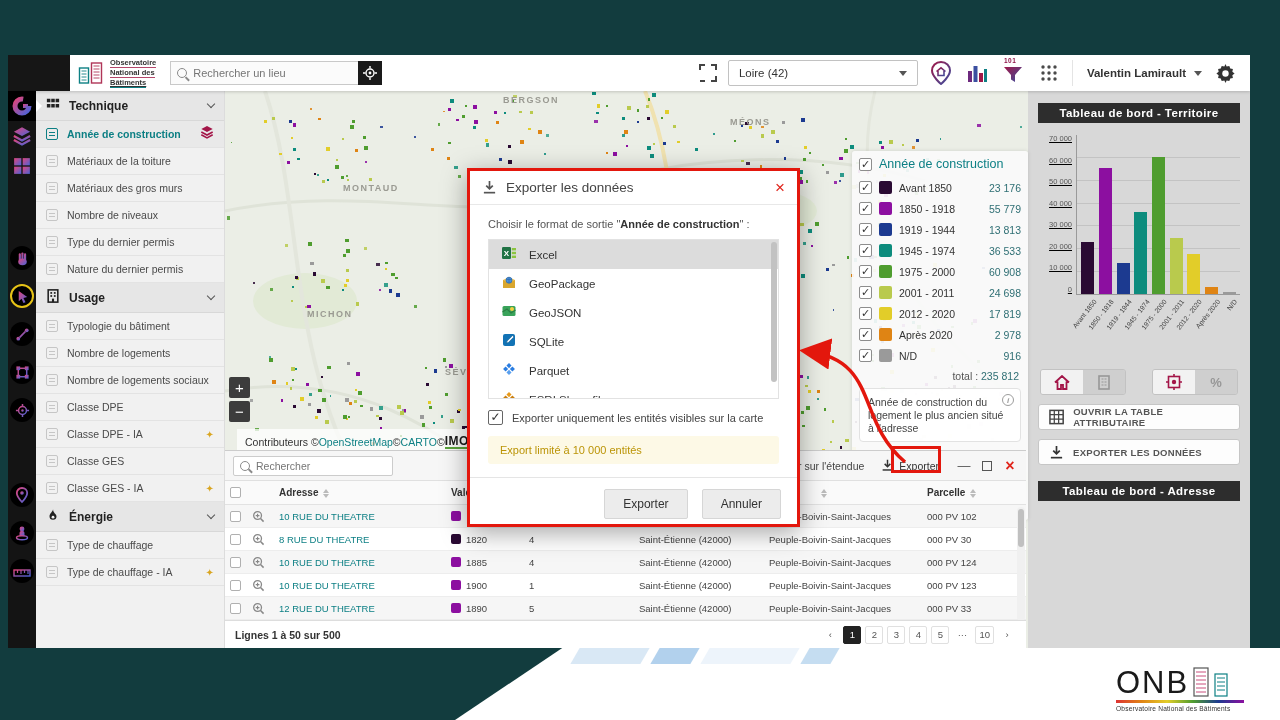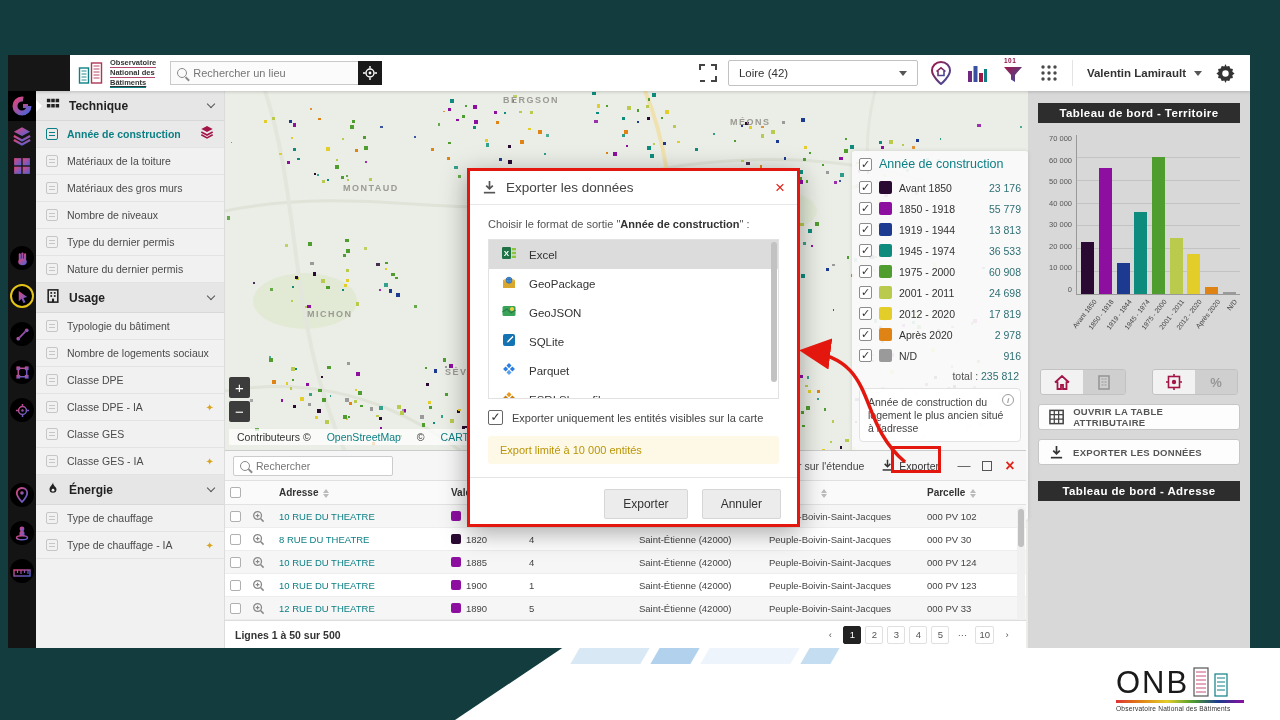--- a/index.html
+++ b/index.html
@@ -55,21 +55,21 @@
   .sparkle { margin-left:auto; color:#d9a520; font-size:10px; flex:none; }
   .layers-badge { margin-left:auto; flex:none; }
 
   
   .content { position:absolute; left:217px; top:36px; width:1025px; height:557px; background:#ebeee6; overflow:hidden; }
   .map-label { position:absolute; font-size:9px; letter-spacing:1.5px; color:#9a9a92; font-weight:bold; z-index:3; }
   #map-dots { position:absolute; inset:0; z-index:2; }
   #map-roads { position:absolute; inset:0; z-index:1; }
   .zoom-ctl { position:absolute; left:4px; top:286px; z-index:6; display:flex; flex-direction:column; gap:3px; }
   .zoom-btn { width:21px; height:21px; background:#3c3c3c; color:#fff; font-size:15px; display:flex; align-items:center; justify-content:center; cursor:pointer; border-radius:2px; }
-  .attribution { position:absolute; left:4px; top:338px; z-index:6; background:rgba(255,255,255,.75); padding:1px 8px; font-size:10.5px; color:#333; display:flex; gap:16px; align-items:center; }
+  .attribution { position:absolute; left:12px; top:338px; z-index:6; background:rgba(255,255,255,.75); padding:6px 8px; font-size:10.5px; color:#333; display:flex; gap:0; align-items:center; }
   .attribution .link { color:#0d8084; }
   .imope-logo { font-weight:bold; font-size:12px; color:#1a1a1a; border-bottom:2px solid #5aa33c; line-height:12px; letter-spacing:.5px; }
 
   
   .legend-col { position:absolute; left:627px; top:60px; width:176px; z-index:8; background:rgba(250,250,250,.93); border-radius:3px; padding:6px 7px; box-shadow:0 0 4px rgba(0,0,0,.12); }
   .legend-title-row { display:flex; align-items:center; gap:7px; margin-bottom:6px; }
   .legend-title { font-size:12.5px; color:#0c7f84; }
   .cb { width:13px; height:13px; background:#fff; border:1.4px solid #8d8d8d; border-radius:2px; color:#333; font-size:11px; line-height:11px; text-align:center; flex:none; cursor:pointer; }
   .legend-row { display:flex; align-items:center; gap:7px; height:21px; }
   .swatch { width:13px; height:13px; border-radius:2px; flex:none; }
@@ -82,21 +82,21 @@
   .i-ic { position:absolute; right:6px; top:5px; width:12px; height:12px; border:1.2px solid #9d9d9d; border-radius:50%; color:#9d9d9d; font-size:8px; text-align:center; line-height:11px; font-style:italic; font-weight:bold; }
   .meta-row { display:flex; font-size:10px; color:#555; padding:3px 2px; gap:6px; }
   .meta-row .k { width:58px; flex:none; }
   .meta-row .v { color:#0d8084; line-height:12px; }
   .meta-row .v.u { text-decoration:underline; }
 
   
   .dash { position:absolute; left:803px; top:0; width:222px; height:557px; background:#d8d8d8; z-index:7; padding:12px 10px 0 10px; }
   .dark-head { background:#2d2d2d; color:#fff; font-size:11.5px; font-weight:bold; text-align:center; padding:4px 0; letter-spacing:.4px; }
   .chart { display:flex; margin-top:10px; height:206px; }
-  .yaxis { width:38px; display:flex; flex-direction:column; justify-content:space-between; height:160px; margin-top:2px; }
+  .yaxis { width:38px; display:flex; flex-direction:column; justify-content:space-between; height:160px; margin-top:2px;text-decoration:underline; }
   .yaxis span { font-size:7.5px; color:#555; text-align:right; padding-right:4px; transform:translateY(-1px); }
   .plot { position:relative; flex:1; height:160px; margin-top:2px; border-left:1px solid #9a9a9a; border-bottom:1px solid #9a9a9a;
           background:repeating-linear-gradient(to top, transparent 0 21.85px, #c3c3c3 21.85px 22.85px); }
   .bars { position:absolute; inset:0; display:flex; align-items:flex-end; justify-content:space-around; padding:0 2px; }
   .barwrap { position:relative; width:14px; height:100%; display:flex; align-items:flex-end; justify-content:center; }
   .bar { width:13px; }
   .xlab { position:absolute; top:163px; right:3px; font-size:6.8px; color:#444; white-space:nowrap; transform:rotate(-52deg); transform-origin:top right; }
   .toggles { display:flex; justify-content:space-between; margin:30px 2px 0 2px; }
   .tgroup { display:flex; border:1px solid #c2c2c2; border-radius:3px; overflow:hidden; }
   .tseg { width:42px; height:24px; display:flex; align-items:center; justify-content:center; background:#cfcfcf; cursor:pointer; }
@@ -418,20 +418,24 @@
                 <rect x="9" y="7" width="2" height="2"></rect>
                 <rect x="6.8" y="11" width="2.4" height="4"></rect>
               </g>
             </svg></span>
           <span class="lbl">Usage</span>
           <span class="chev"></span>
         </div>
         <div class="side-item">
           <span class="doc-ic"></span>
           <span class="lbl">Typologie du bâtiment</span>
+        </div>
+        <div class="side-item">
+          <span class="doc-ic"></span>
+          <span class="lbl">Nombre de logements</span>
         </div>
         <div class="side-item">
           <span class="doc-ic"></span>
           <span class="lbl">Nombre de logements sociaux</span>
         </div>
         <div class="side-item">
           <span class="doc-ic"></span>
           <span class="lbl">Classe DPE</span>
         </div>
         <div class="side-item">

